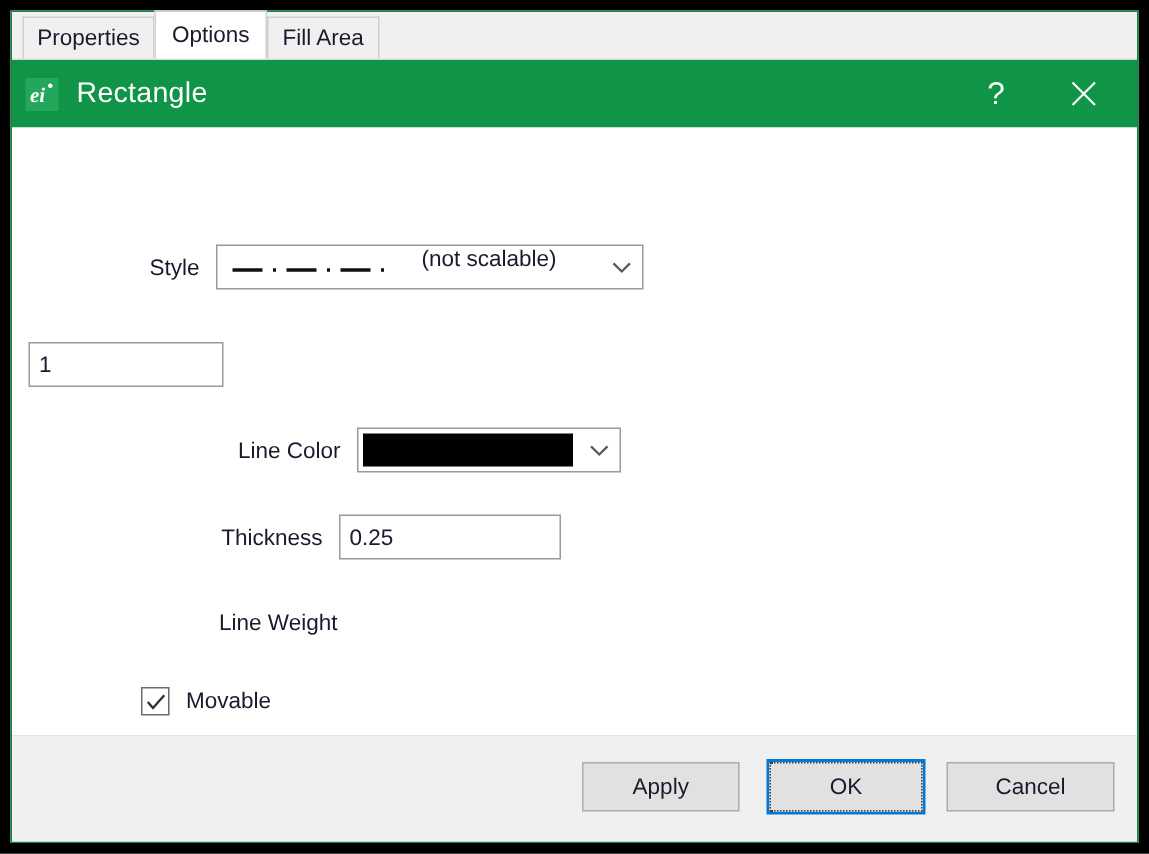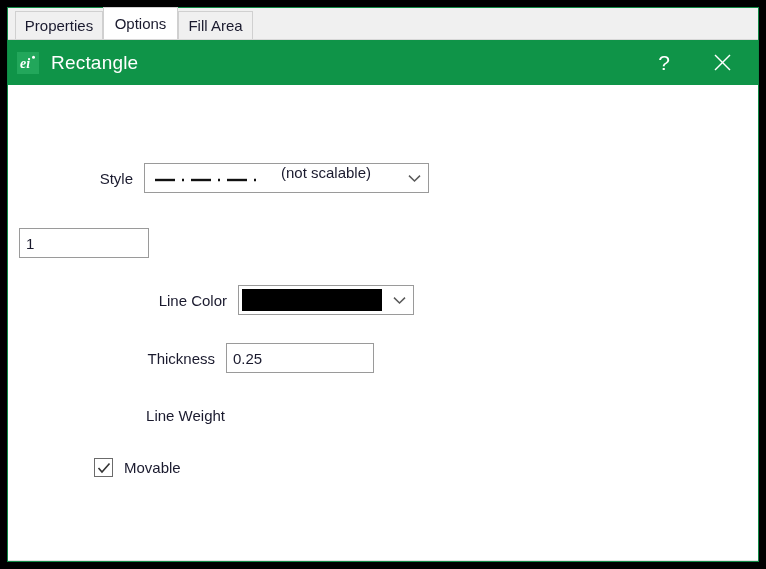--- a/index.html
+++ b/index.html
@@ -356,14 +356,27 @@
       <div id="movable-checkbox">
         <svg width="14" height="12" viewBox="0 0 14 12" aria-hidden="true">
           <polyline points="1.5,6 5,10 12.5,1.5" fill="none" stroke="#333333" stroke-width="1.6"></polyline>
         </svg>
       </div>
       <span id="movable-label">Movable</span>
     </div>
 
   </div>
 
+  <div id="footer">
+    <div class="dlg-button" id="apply-button">
+      <span>Apply</span>
+    </div>
+    <div id="ok-button-wrap">
+      <div id="ok-button">
+        <span>OK</span>
+      </div>
+    </div>
+    <div class="dlg-button" id="cancel-button">
+      <span>Cancel</span>
+    </div>
+  </div>
 
 </div>
 
 </body></html>

